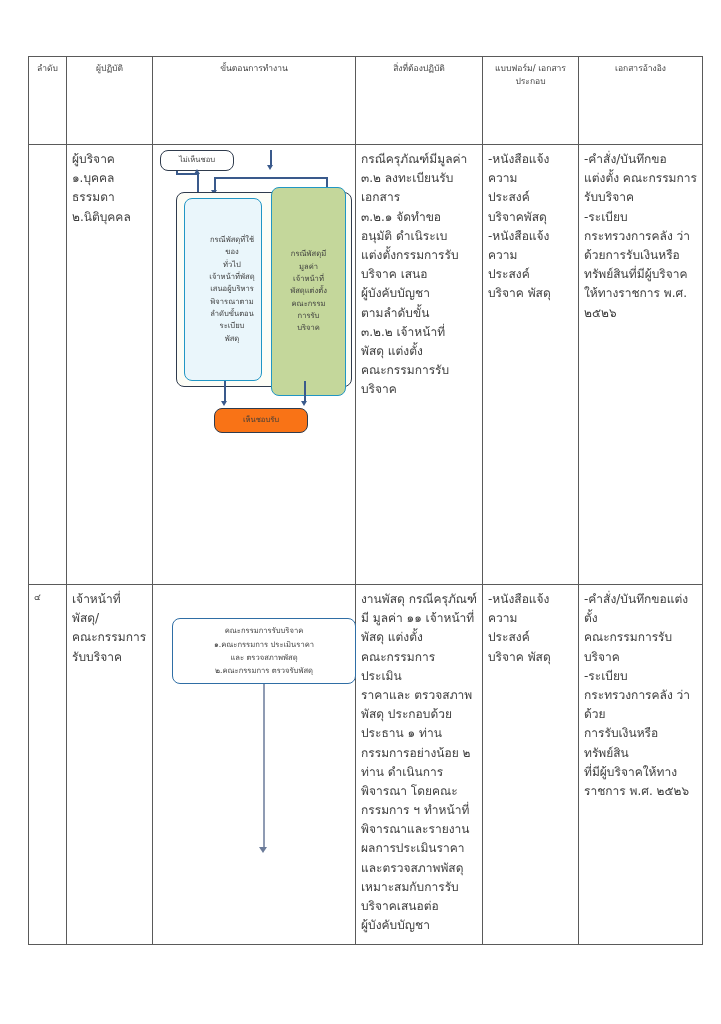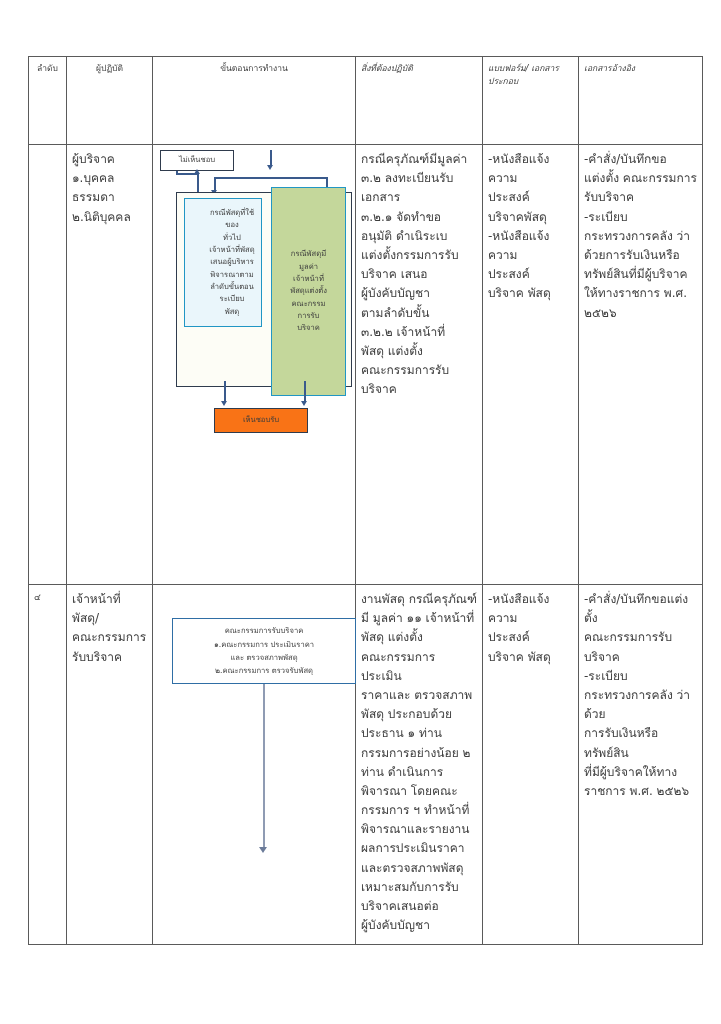--- a/index.html
+++ b/index.html
@@ -7,32 +7,32 @@
   .page{position:relative;width:721px;height:1024px;background:#fff;}
   table.proc{position:absolute;left:28px;top:56px;width:674px;border-collapse:collapse;table-layout:fixed;}
   table.proc td,table.proc th{border:1.4px solid #5a5a5a;vertical-align:top;padding:5px 5px 4px 5px;background:#fff;}
   .c1{width:38px;}
   .c2{width:86px;}
   .c3{width:203px;}
   .c4{width:127px;}
   .c5{width:96px;}
   .c6{width:124px;}
   .hdr td{text-align:center;font-size:8.5px;line-height:1.55;height:78px;color:#3a3a3a;}
-  .hdr td.lft{text-align:left;font-style:italic;}
+  .hdr td.lft{text-align:center;}
   .cell{font-size:12px;line-height:1.6;color:#3d3d3d;}
   .num{font-size:9px;text-align:left;padding-left:6px;color:#3d3d3d;}
   .stack span{display:block;}
 
   
   .flow1{position:relative;height:430px;}
   .box{position:absolute;box-sizing:border-box;display:flex;align-items:center;justify-content:center;
-        text-align:center;font-size:7.6px;line-height:1.62;color:#3c3c3c;padding:3px 4px;}
+        text-align:center;font-size:7.6px;line-height:1.62;color:#3c3c3c;padding:3px 4px;border-radius:8px;}
   .box.noapprove{left:2px;top:0px;width:74px;height:21px;border:1.6px solid #2f3b4d;background:#ffffff;}
   .box.grp{left:18px;top:42px;width:176px;height:195px;border:1.4px solid #2f3b4d;background:#fdfdf6;}
-  .box.left{left:26px;top:48px;width:78px;height:129px;border:1.6px solid #2196c4;background:#eaf6fb;padding-left:22px;}
+  .box.left{left:26px;top:48px;width:78px;height:183px;border:1.6px solid #2196c4;background:#eaf6fb;padding-left:22px;}
   .box.right{left:113px;top:37px;width:75px;height:209px;border:1.6px solid #2196c4;background:#c4d79b;}
   .box.accept{left:56px;top:258px;width:94px;height:25px;border:1.6px solid #2f3b4d;background:#f97316;}
   .box .inner{width:100%;}
   .box .inner span{display:block;}
 
   
   .vline{position:absolute;background:#3a5a8c;width:1.6px;}
   .hline{position:absolute;background:#3a5a8c;height:1.6px;}
   .arrowdown{position:absolute;width:0;height:0;border-left:3.6px solid transparent;border-right:3.6px solid transparent;border-top:5px solid #3a5a8c;}
   .arrowup{position:absolute;width:0;height:0;border-left:3.6px solid transparent;border-right:3.6px solid transparent;border-bottom:5px solid #3a5a8c;}

